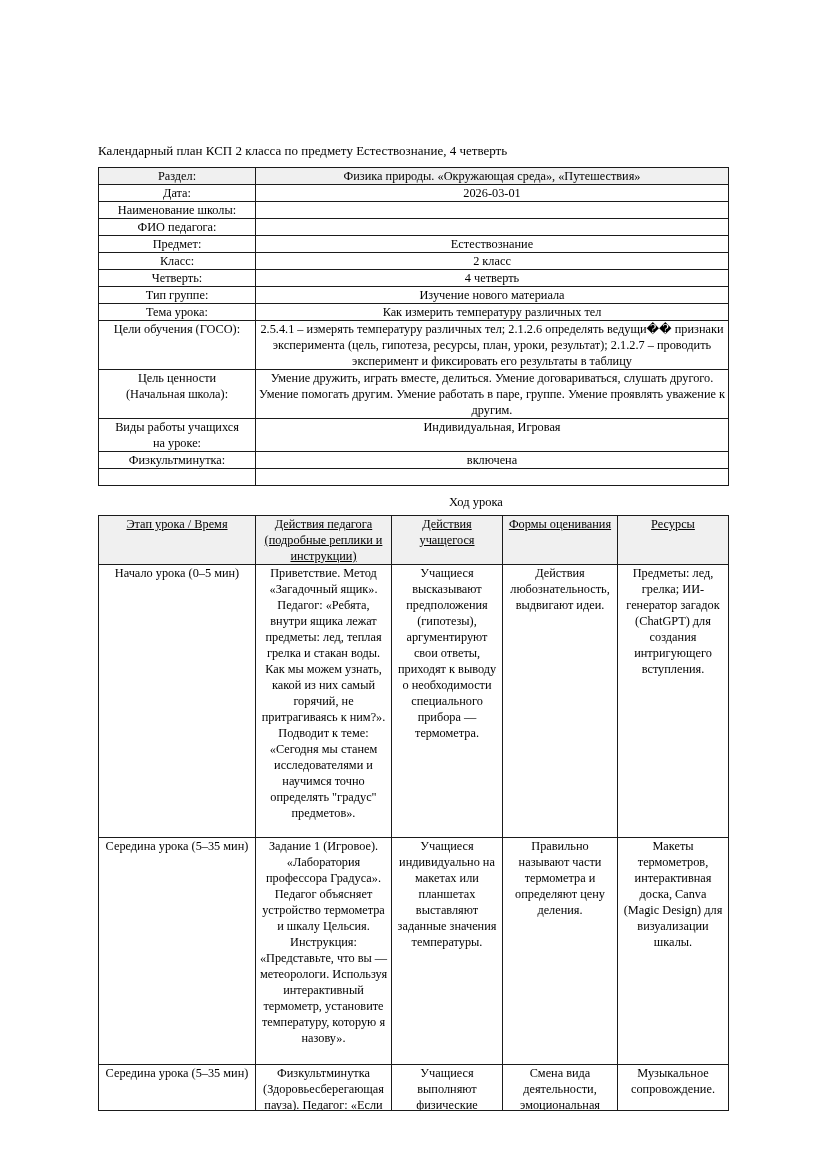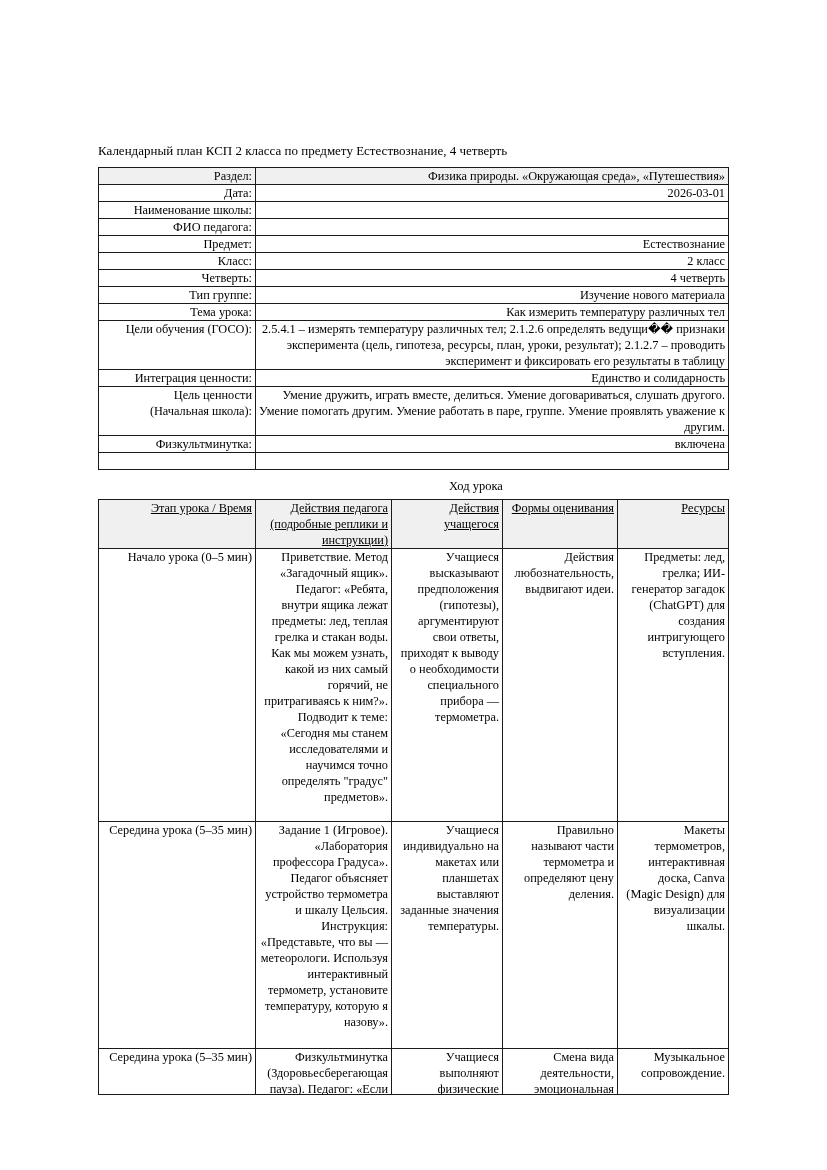--- a/index.html
+++ b/index.html
@@ -29,21 +29,21 @@
     white-space: nowrap;
   }
   table {
     border-collapse: collapse;
     table-layout: fixed;
     width: 630px;
   }
   td, th {
     border: 1px solid #1a1a1a;
     vertical-align: top;
-    text-align: right;
+    text-align: center;
     font-weight: normal;
     font-size: 12.3px;
     line-height: 16px;
     padding: 0 3px;
     white-space: pre-line;
     overflow: hidden;
     word-wrap: break-word;
   }
   .info-table td { height: 16px; }
   .shaded { background: #f0f0f0; }
@@ -110,27 +110,28 @@
       </tr>
       <tr>
         <td>Тема урока:</td>
         <td>Как измерить температуру различных тел</td>
       </tr>
       <tr>
         <td>Цели обучения (ГОСО):</td>
         <td>2.5.4.1 – измерять температуру различных тел; 2.1.2.6 определять ведущи�� признаки эксперимента (цель, гипотеза, ресурсы, план, уроки, результат); 2.1.2.7 – проводить эксперимент и фиксировать его результаты в таблицу</td>
       </tr>
       <tr>
-        <td>Интеграция ценности:</td>
-        <td>Единство и солидарность</td>
-      </tr>
-      <tr>
         <td>Цель ценности
 (Начальная школа):</td>
         <td>Умение дружить, играть вместе, делиться. Умение договариваться, слушать другого. Умение помогать другим. Умение работать в паре, группе. Умение проявлять уважение к другим.</td>
+      </tr>
+      <tr>
+        <td>Виды работы учащихся
+на уроке:</td>
+        <td>Индивидуальная, Игровая</td>
       </tr>
       <tr>
         <td>Физкультминутка:</td>
         <td>включена</td>
       </tr>
       <tr>
         <td></td>
         <td></td>
       </tr>
     </tbody>

